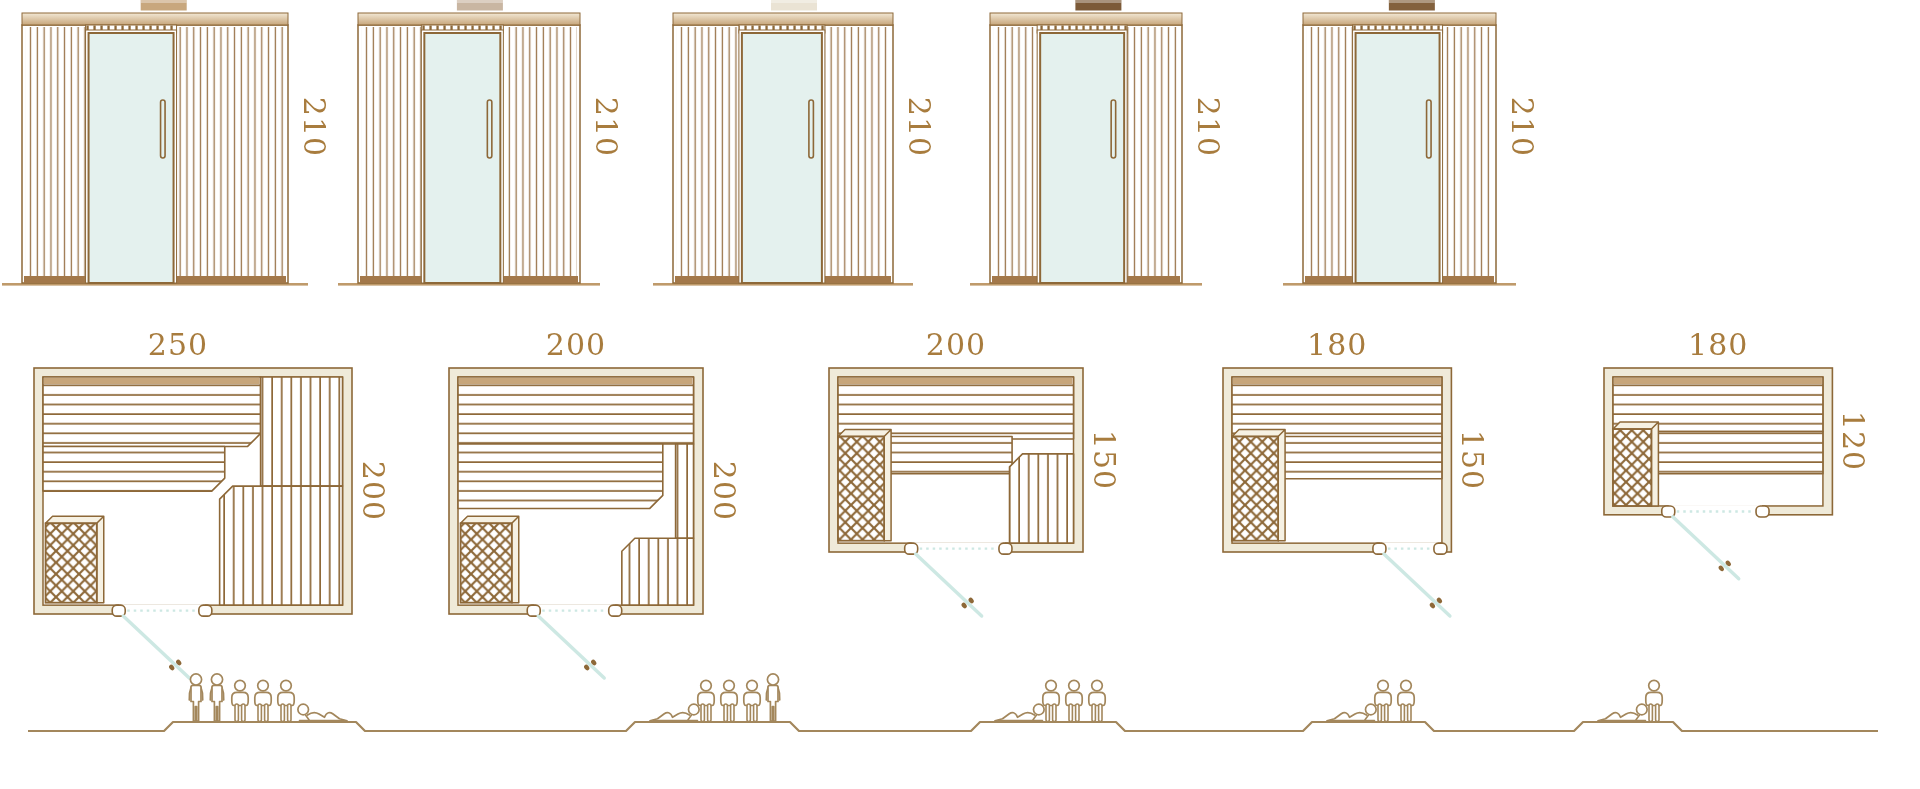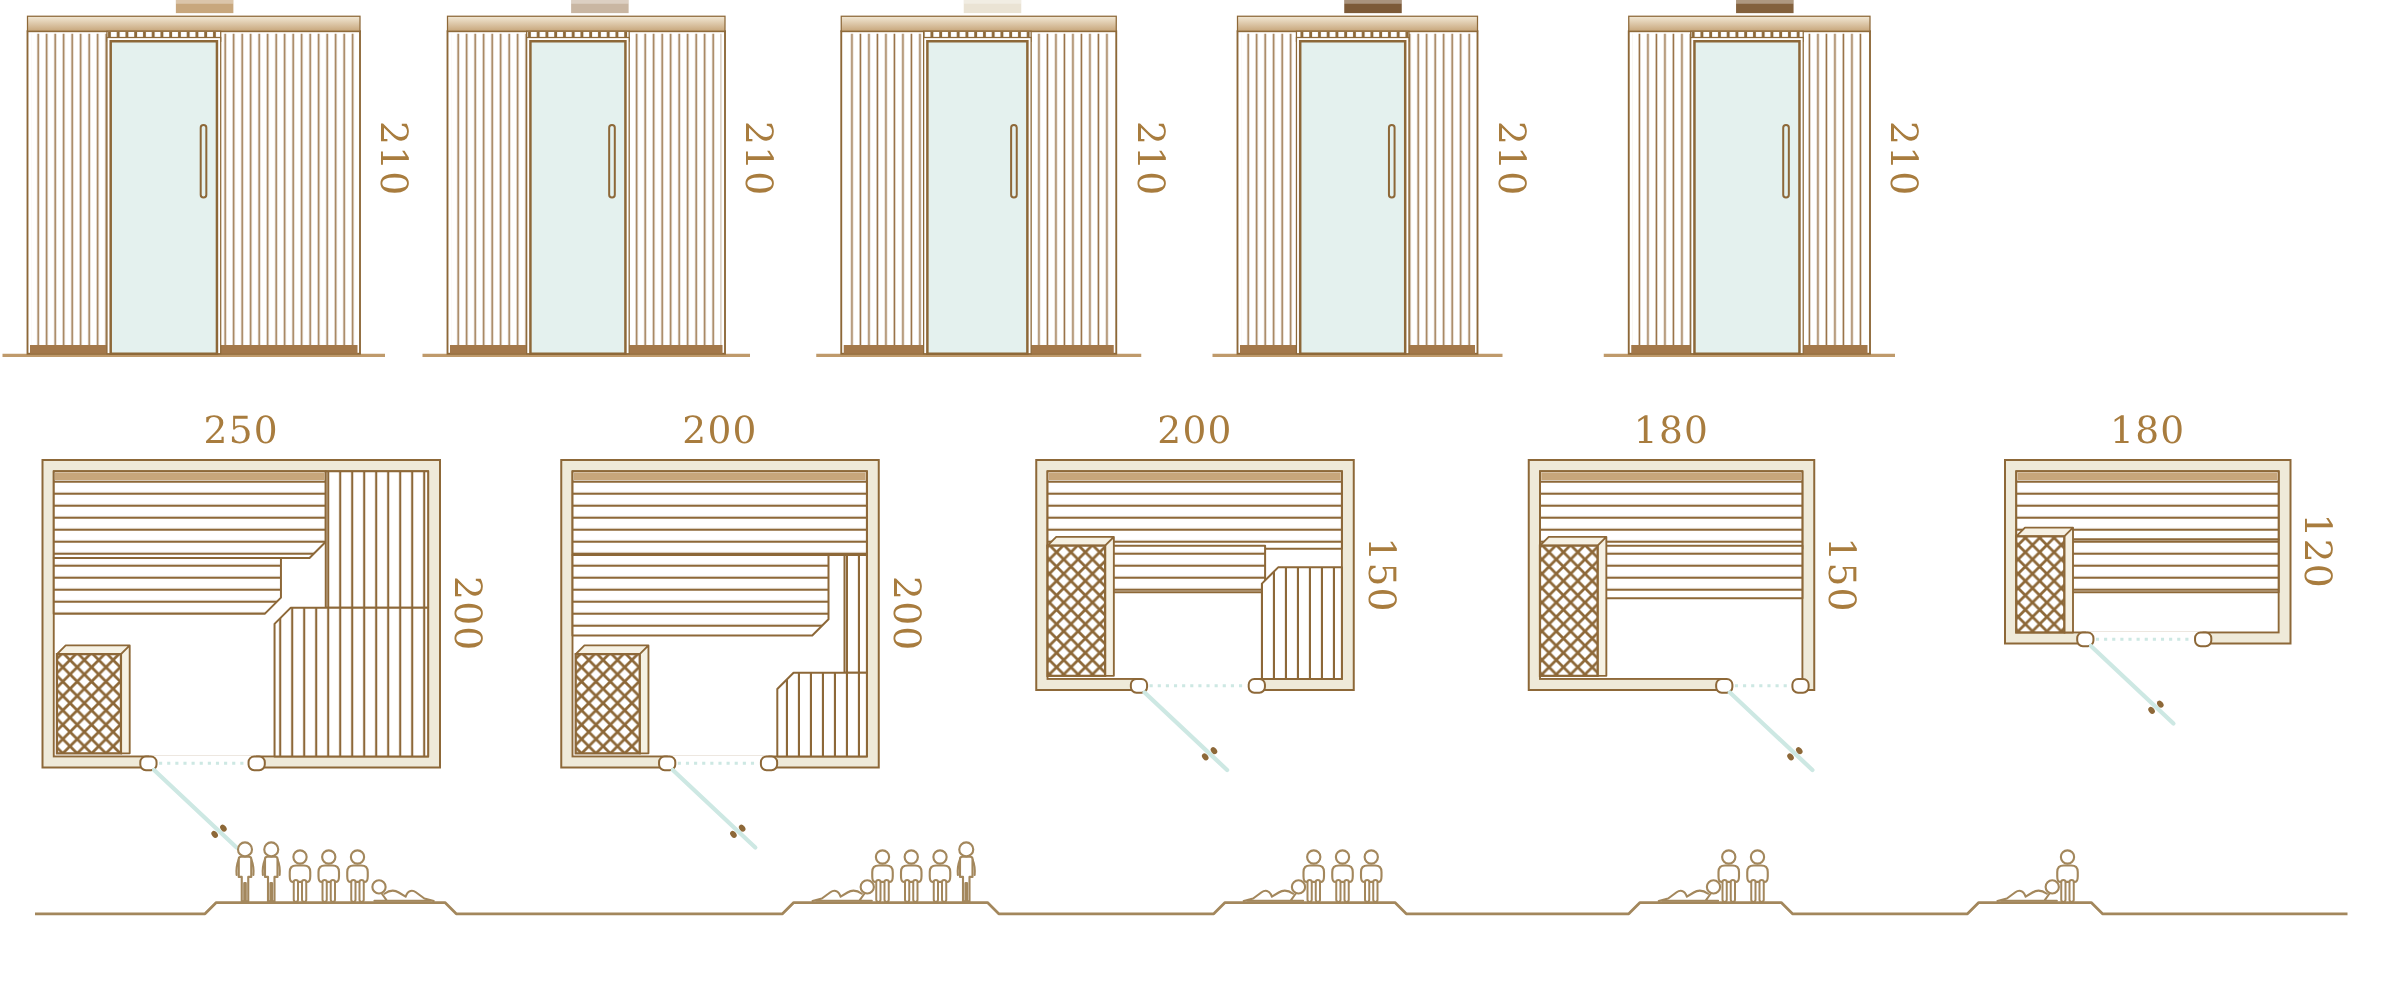--- a/index.html
+++ b/index.html
@@ -264,21 +264,21 @@
         <use href="#fig-lying" transform="translate(1593,56.5)"></use>
         <use href="#fig-sitting" transform="translate(1639,34)"></use>
       </g>
     </svg>
   <div id="labels">
       <div class="dim-label vert" style="left: 314px; top: 127px;">210</div>
       <div class="dim-label vert" style="left: 606px; top: 127px;">210</div>
       <div class="dim-label vert" style="left: 919px; top: 127px;">210</div>
       <div class="dim-label vert" style="left: 1208px; top: 127px;">210</div>
       <div class="dim-label vert" style="left: 1522px; top: 127px;">210</div>
-      <div class="dim-label horz" style="left: 193px; top: 330px;">250</div>
+      <div class="dim-label horz" style="left: 178px; top: 330px;">250</div>
       <div class="dim-label vert" style="left: 373px; top: 491px;">200</div>
       <div class="dim-label horz" style="left: 576px; top: 330px;">200</div>
       <div class="dim-label vert" style="left: 724px; top: 491px;">200</div>
       <div class="dim-label horz" style="left: 956px; top: 330px;">200</div>
       <div class="dim-label vert" style="left: 1104px; top: 460px;">150</div>
       <div class="dim-label horz" style="left: 1337.2px; top: 330px;">180</div>
       <div class="dim-label vert" style="left: 1472.4px; top: 460px;">150</div>
       <div class="dim-label horz" style="left: 1718.2px; top: 330px;">180</div>
       <div class="dim-label vert" style="left: 1853.4px; top: 441.4px;">120</div>
     </div>

